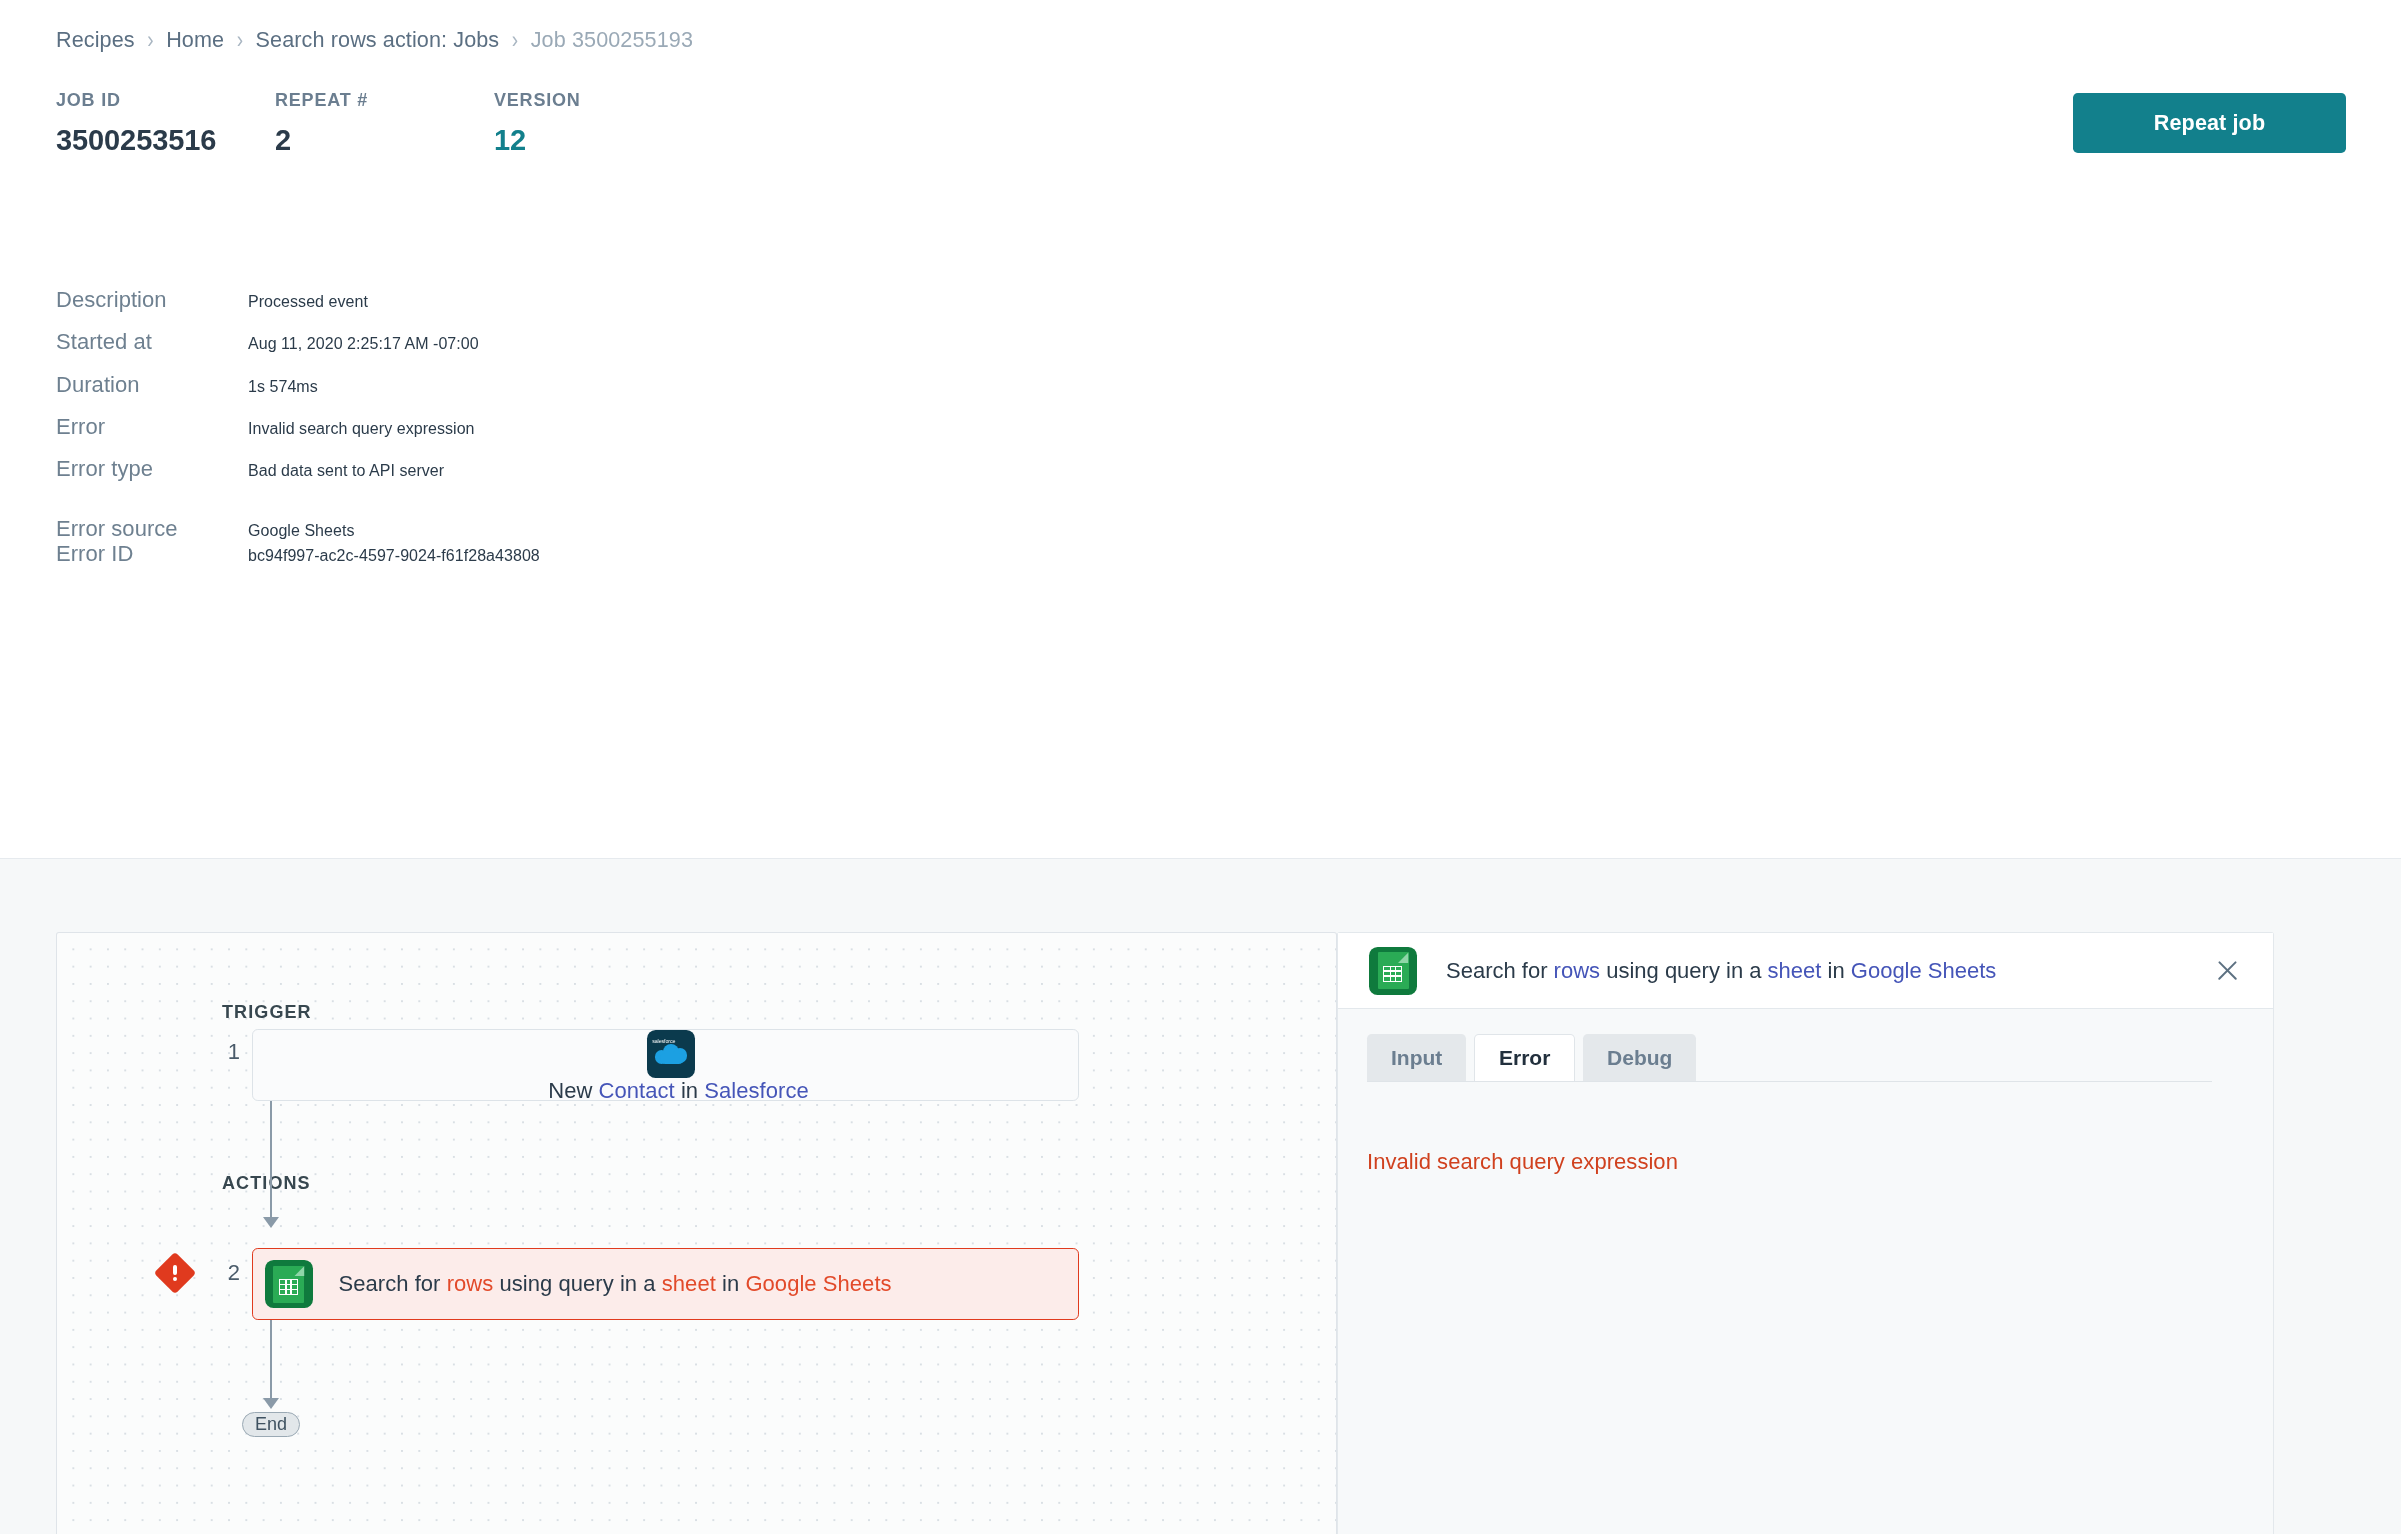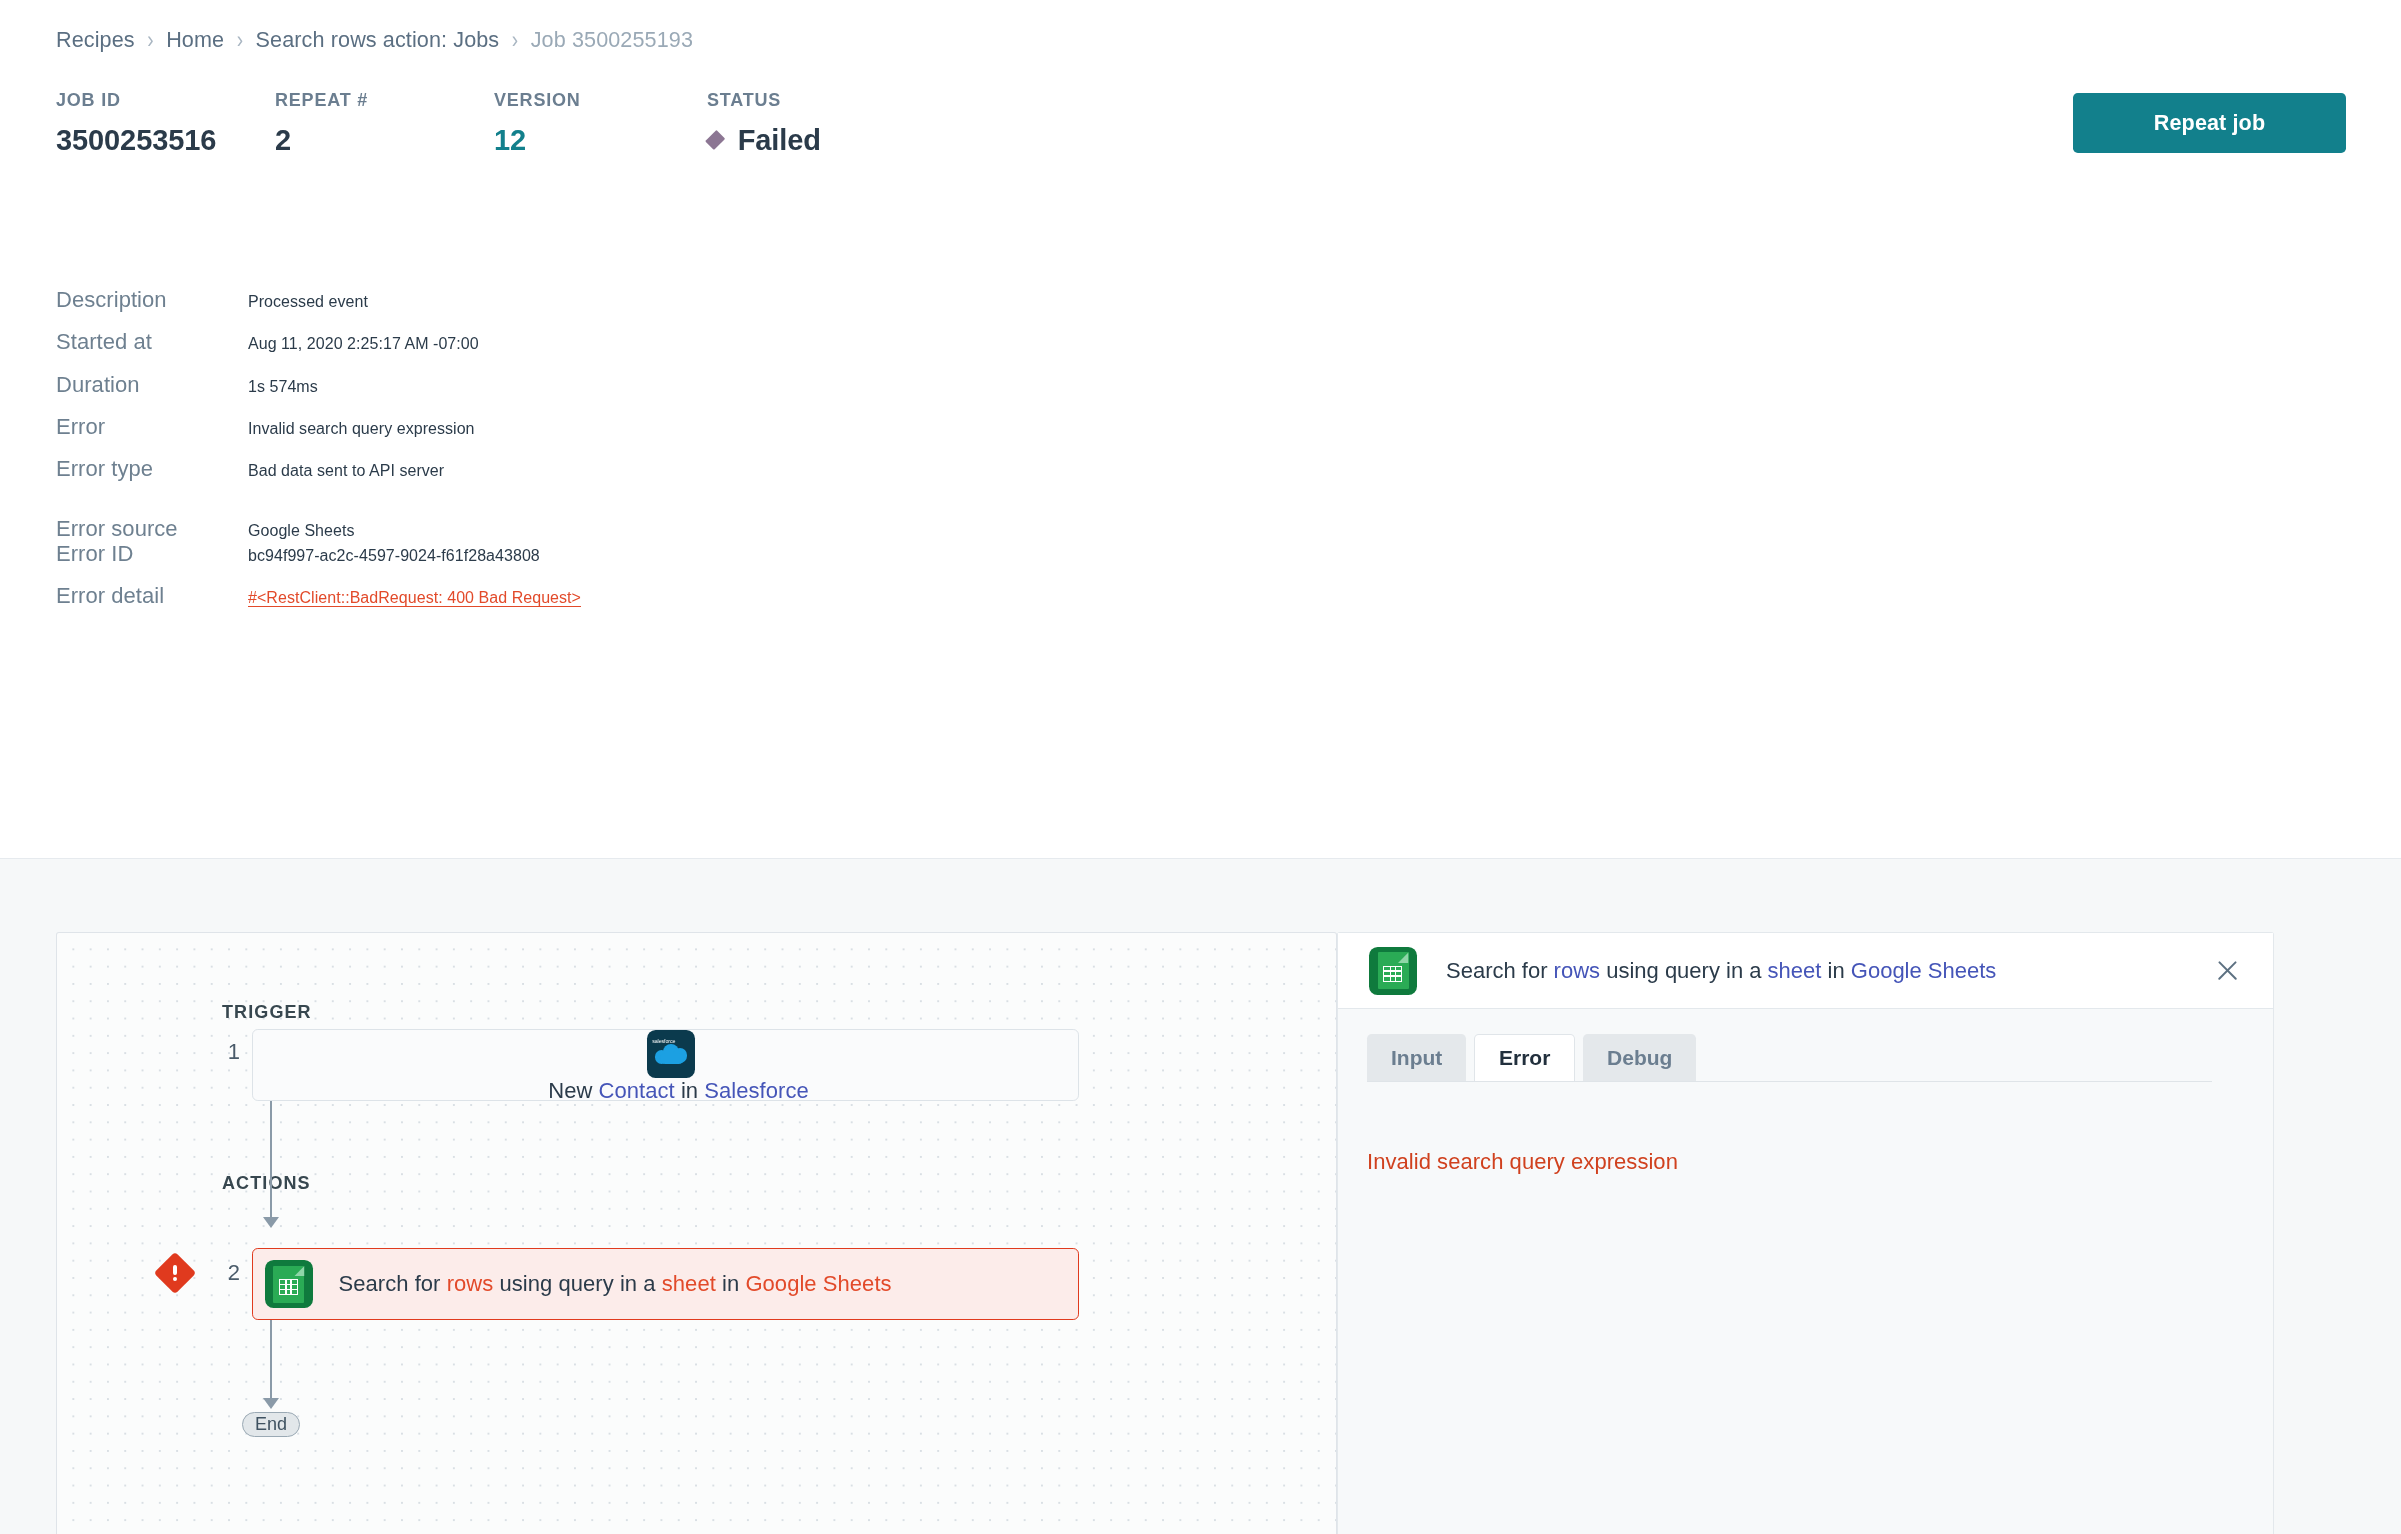--- a/index.html
+++ b/index.html
@@ -489,27 +489,20 @@
       <div class="meta-block repeat">
         <div class="meta-label">REPEAT #</div>
         <div class="meta-value">2</div>
       </div>
 
       <div class="meta-block version">
         <div class="meta-label">VERSION</div>
         <div class="meta-value teal">12</div>
       </div>
 
-      <div class="meta-block status">
-        <div class="meta-label">STATUS</div>
-        <div class="meta-value status-value">
-          <span class="status-diamond"></span>
-          <span>Failed</span>
-        </div>
-      </div>
 
     </div>
 
     <button class="repeat-btn">Repeat job</button>
   </div>
 
   <div class="details" id="details-list">
       <div class="detail-row" style="top: 45px;">
         <div class="detail-label">Description</div>
         <div class="detail-value">Processed event</div>
@@ -530,24 +523,20 @@
         <div class="detail-label">Error type</div>
         <div class="detail-value">Bad data sent to API server</div>
       </div>
       <div class="detail-row" style="top: 257px; margin-top: 17px;">
         <div class="detail-label">Error source</div>
         <div class="detail-value">Google Sheets</div>
       </div>
       <div class="detail-row" style="top: 299px;">
         <div class="detail-label">Error ID</div>
         <div class="detail-value">bc94f997-ac2c-4597-9024-f61f28a43808</div>
-      </div>
-      <div class="detail-row" style="top: 341px;">
-        <div class="detail-label">Error detail</div>
-        <div class="detail-value link">#&lt;RestClient::BadRequest: 400 Bad Request&gt;</div>
       </div>
     </div>
 
   <div class="lower">
 
     <div class="canvas">
 
       <div class="section-cap cap-trigger">TRIGGER</div>
       <div class="section-cap cap-actions">ACTIONS</div>
 

